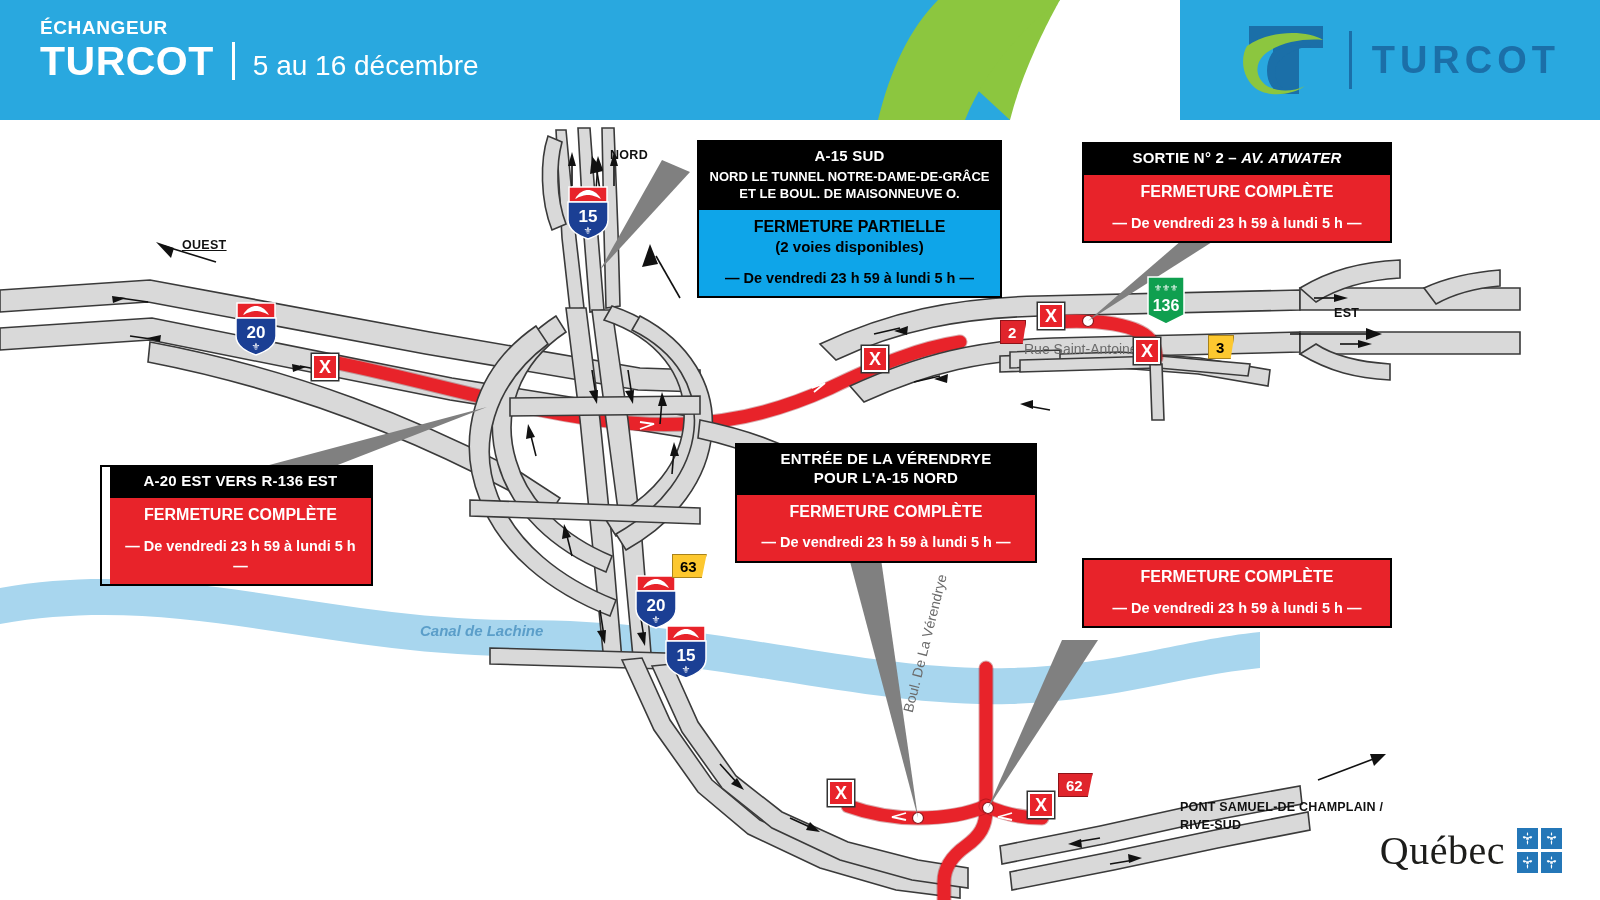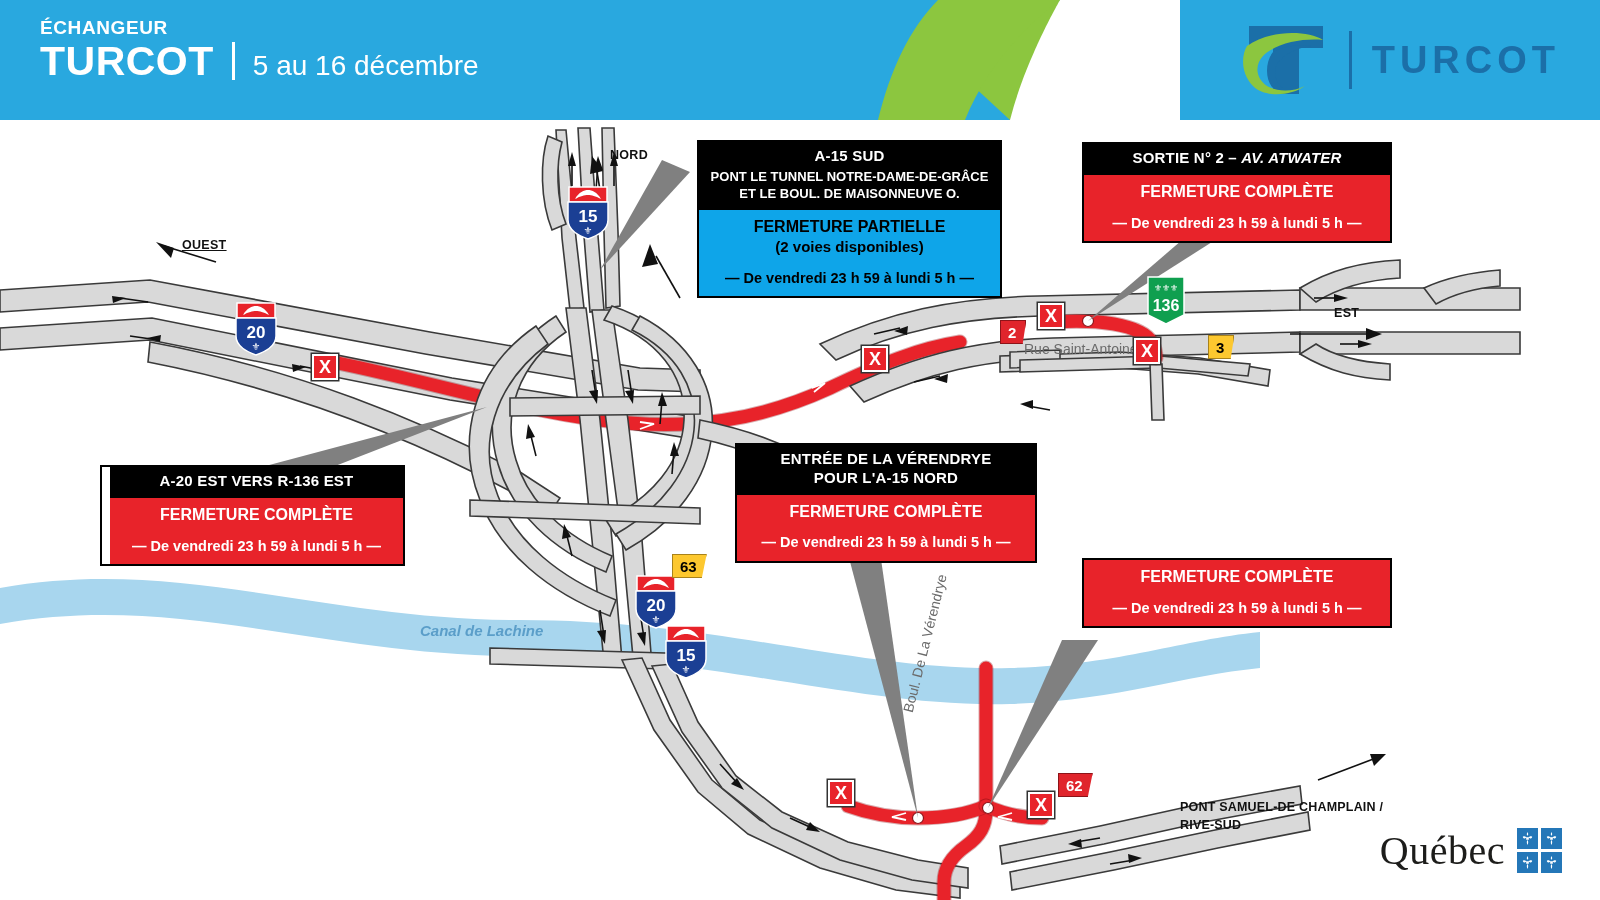--- a/index.html
+++ b/index.html
@@ -318,41 +318,41 @@
     <div class="xmark" style="left:312px;top:234px;">X</div>
     <div class="xmark" style="left:862px;top:226px;">X</div>
     <div class="xmark" style="left:1038px;top:183px;">X</div>
     <div class="xmark" style="left:1134px;top:218px;">X</div>
     <div class="xmark" style="left:828px;top:660px;">X</div>
     <div class="xmark" style="left:1028px;top:672px;">X</div>
 
     <div class="callout" style="left:697px;top:20px;width:305px;">
       <div class="co-head">
         <div class="co-title">A-15 SUD</div>
-        <div class="co-sub">PONT LE TUNNEL NOTRE-DAME-DE-GRÂCE</div>
+        <div class="co-sub">NORD LE TUNNEL NOTRE-DAME-DE-GRÂCE</div>
         <div class="co-sub" style="margin-top:0;">ET LE BOUL. DE MAISONNEUVE O.</div>
       </div>
       <div class="co-body yellow">
         <div class="co-status">FERMETURE PARTIELLE</div>
         <div class="co-note">(2 voies disponibles)</div>
         <div class="co-when">— De vendredi 23 h 59 à lundi 5 h —</div>
       </div>
     </div>
 
     <div class="callout" style="left:1082px;top:22px;width:310px;">
       <div class="co-head">
         <div class="co-title"><span>SORTIE N° 2 – </span><span class="ital">AV. ATWATER</span></div>
       </div>
       <div class="co-body red">
         <div class="co-status">FERMETURE COMPLÈTE</div>
         <div class="co-when">— De vendredi 23 h 59 à lundi 5 h —</div>
       </div>
     </div>
 
-    <div class="callout" style="left:100px;top:345px;width:305px;padding-left:8px;">
+    <div class="callout" style="left:100px;top:345px;width:273px;padding-left:8px;">
       <div class="co-head">
         <div class="co-title">A-20 EST VERS R-136 EST</div>
       </div>
       <div class="co-body red">
         <div class="co-status">FERMETURE COMPLÈTE</div>
         <div class="co-when">— De vendredi 23 h 59 à lundi 5 h —</div>
       </div>
     </div>
 
     <div class="callout" style="left:735px;top:323px;width:302px;">

